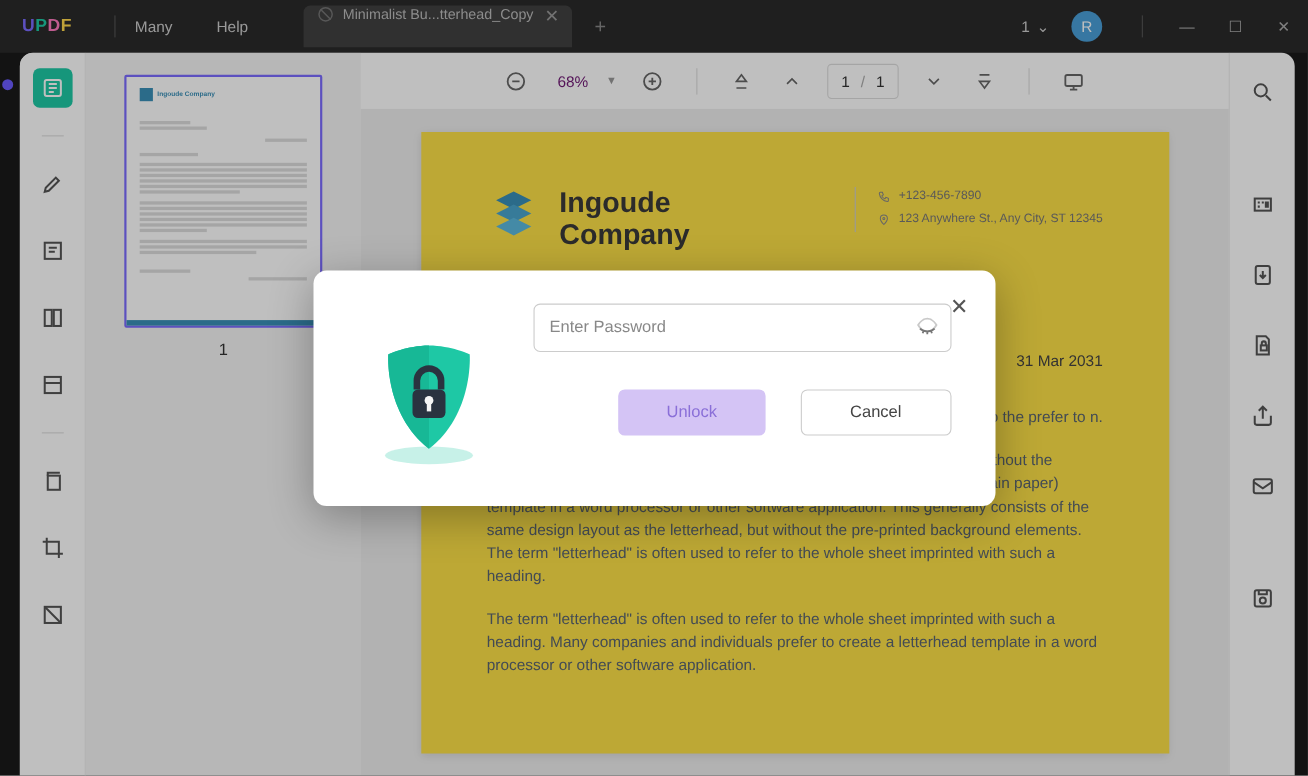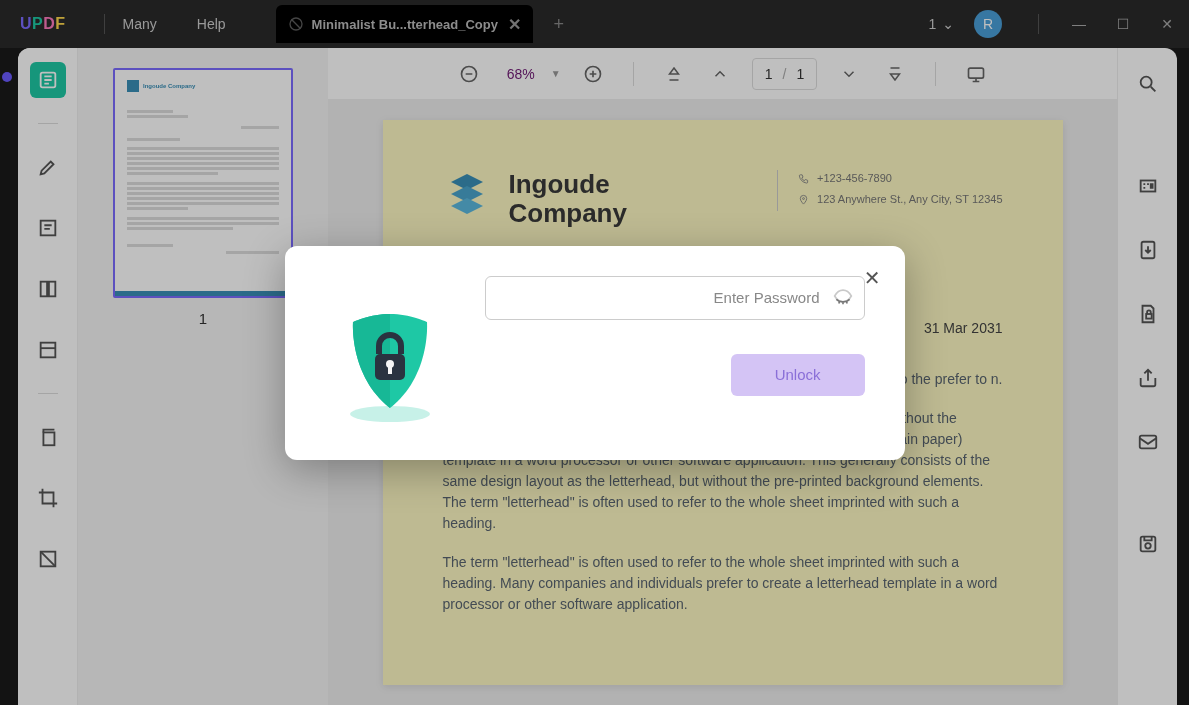--- a/index.html
+++ b/index.html
@@ -7,21 +7,21 @@
 
 
 .titlebar { height: 48px; background: #2a2a2a; display: flex; align-items: center; color: #ccc; font-size: 14px; position: relative; }
 .logo { font-weight: bold; font-size: 16px; margin: 0 20px 0 20px; letter-spacing: 0.5px; }
 .logo .u { color: #7b6bff; }
 .logo .p { color: #1ec8a5; }
 .logo .d { color: #ff7bbf; }
 .logo .f { color: #ffd84d; }
 .title-divider { width: 1px; height: 20px; background: #555; margin: 0 18px; }
 .menu-item { margin-right: 40px; cursor: pointer; color: #ccc; }
-.tab { display: flex; align-items: center; background: #000000; height: 38px; padding: 0 12px; border-radius: 6px 6px 0 0; margin-left: 10px; color: #bbb; font-size: 13px; font-weight: bold; }
+.tab { display: flex; background: #404040; height: 38px; padding: 0 12px; border-radius: 6px 6px 0 0; margin-left: 10px; color: #bbb; font-size: 13px; }
 .tab-icon { width: 16px; height: 16px; margin-right: 8px; opacity: 0.6; }
 .tab-close { margin-left: 10px; font-size: 16px; cursor: pointer; color: #999; }
 .new-tab { margin-left: 20px; color: #888; font-size: 18px; cursor: pointer; }
 .title-right { position: absolute; right: 0; display: flex; align-items: center; height: 48px; }
 .win-count { color: #ccc; font-size: 14px; margin-right: 6px; }
 .chev-down { color: #ccc; margin-right: 20px; }
 .avatar { width: 28px; height: 28px; background: #4A9FD8; border-radius: 50%; display: flex; align-items: center; justify-content: center; color: #fff; font-weight: 500; font-size: 14px; margin-right: 18px; }
 .win-btn { width: 44px; height: 48px; display: flex; align-items: center; justify-content: center; color: #aaa; cursor: pointer; font-size: 14px; }
 
 
@@ -48,21 +48,21 @@
 .doc-area { flex: 1; display: flex; flex-direction: column; }
 .doc-toolbar { height: 52px; display: flex; align-items: center; justify-content: center; gap: 18px; border-bottom: 1px solid #eee; padding: 0 20px; }
 .tb-btn { width: 28px; height: 28px; display: flex; align-items: center; justify-content: center; cursor: pointer; color: #666; }
 .zoom-val { font-size: 14px; color: #701a75; min-width: 40px; text-align: center; }
 .zoom-drop { color: #999; font-size: 10px; margin-left: -8px; }
 .tb-divider { width: 1px; height: 24px; background: #ddd; margin: 0 8px; }
 .page-box { display: flex; align-items: center; border: 1px solid #ddd; border-radius: 4px; height: 32px; padding: 0 12px; font-size: 14px; color: #333; }
 .page-div { margin: 0 10px; color: #aaa; }
 
 .doc-scroll { flex: 1; background: #eee; overflow: hidden; padding: 20px; display: flex; justify-content: center; }
-.page { width: 680px; background: #fef9c3; padding: 50px 60px; box-shadow: 0 2px 8px rgba(0,0,0,0.1); font-size: 14px; color: #555; line-height: 1.5; }
+.page { width: 680px; background: #fde047; padding: 50px 60px; box-shadow: 0 2px 8px rgba(0,0,0,0.1); font-size: 14px; color: #555; line-height: 1.5; }
 .page-header { display: flex; align-items: flex-start; margin-bottom: 40px; }
 .page-logo { width: 48px; height: 48px; margin-right: 18px; }
 .company { font-size: 26px; font-weight: 700; color: #3a3a3a; line-height: 1.1; }
 .contact { margin-left: auto; border-left: 1px solid #ccc; padding-left: 20px; font-size: 11px; color: #777; }
 .contact-row { display: flex; align-items: center; gap: 8px; margin-bottom: 4px; }
 .contact-icon { width: 11px; height: 11px; flex-shrink: 0; margin-top: 1px; }
 .to { margin-bottom: 30px; color: #444; }
 .date-right { text-align: right; color: #444; margin-bottom: 30px; }
 .para { margin-bottom: 18px; color: #5a6570; }
 
@@ -72,21 +72,21 @@
 
 
 .overlay { position: absolute; inset: 0; background: rgba(0,0,0,0.25); display: flex; align-items: center; justify-content: center; }
 .modal { width: 620px; background: #fff; border-radius: 12px; padding: 30px 40px 34px 40px; position: relative; box-shadow: 0 10px 40px rgba(0,0,0,0.3); }
 .modal-close { position: absolute; top: 20px; right: 24px; font-size: 20px; color: #555; cursor: pointer; background: none; border: none; }
 .modal-body { display: flex; gap: 30px; align-items: flex-start; }
 .shield-wrap { width: 130px; display: flex; justify-content: center; padding-top: 30px; }
 .modal-content { flex: 1; }
 .modal-text { font-size: 18px; font-weight: 600; color: #222; line-height: 1.4; margin-bottom: 24px; }
 .pwd-wrap { position: relative; margin-bottom: 34px; }
-.pwd-input { width: 100%; height: 44px; border: 1px solid #ccc; border-radius: 6px; padding: 0 44px 0 14px; font-size: 15px; color: #333; outline: none; text-align: right; }
+.pwd-input { width: 100%; height: 44px; border: 1px solid #ccc; border-radius: 6px; padding: 0 44px 0 14px; font-size: 15px; color: #333; outline: none; }
 .pwd-input::placeholder { color: #888; }
 .eye-btn { position: absolute; right: 12px; top: 50%; transform: translateY(-50%); color: #777; cursor: pointer; }
 .modal-btns { display: flex; gap: 32px; justify-content: flex-end; }
 .btn { height: 42px; border-radius: 6px; font-size: 15px; cursor: pointer; border: none; padding: 0 44px; }
 .btn-unlock { background: #d4c4f5; color: #8a6fd8; }
 .btn-cancel { background: #fff; border: 1px solid #ccc; color: #444; }
 
 
 .left-pill { position: absolute; left: 2px; top: 72px; width: 10px; height: 10px; background: #6b5bff; border-radius: 50%; }
 </style>
@@ -366,17 +366,18 @@
           <input type="password" class="pwd-input" placeholder="Enter Password" style="">
           <span class="eye-btn">
             <svg width="20" height="20" viewBox="0 0 24 24" fill="none" stroke="currentColor" stroke-width="2">
                 <path d="M2 12s4-7 10-7 10 7 10 7-4 7-10 7-10-7-10-7z" opacity="0.4"></path>
                 <path d="M4 16c2 2 5 3 8 3s6-1 8-3M8 18l-1 3M12 19v3M16 18l1 3"></path>
               </svg>
           </span>
         </div>
         <div class="modal-btns">
           <button class="btn btn-unlock">Unlock</button>
+          <button class="btn btn-cancel">Cancel</button>
         </div>
       </div>
     </div>
   </div>
 </div>
 
 </body></html>

